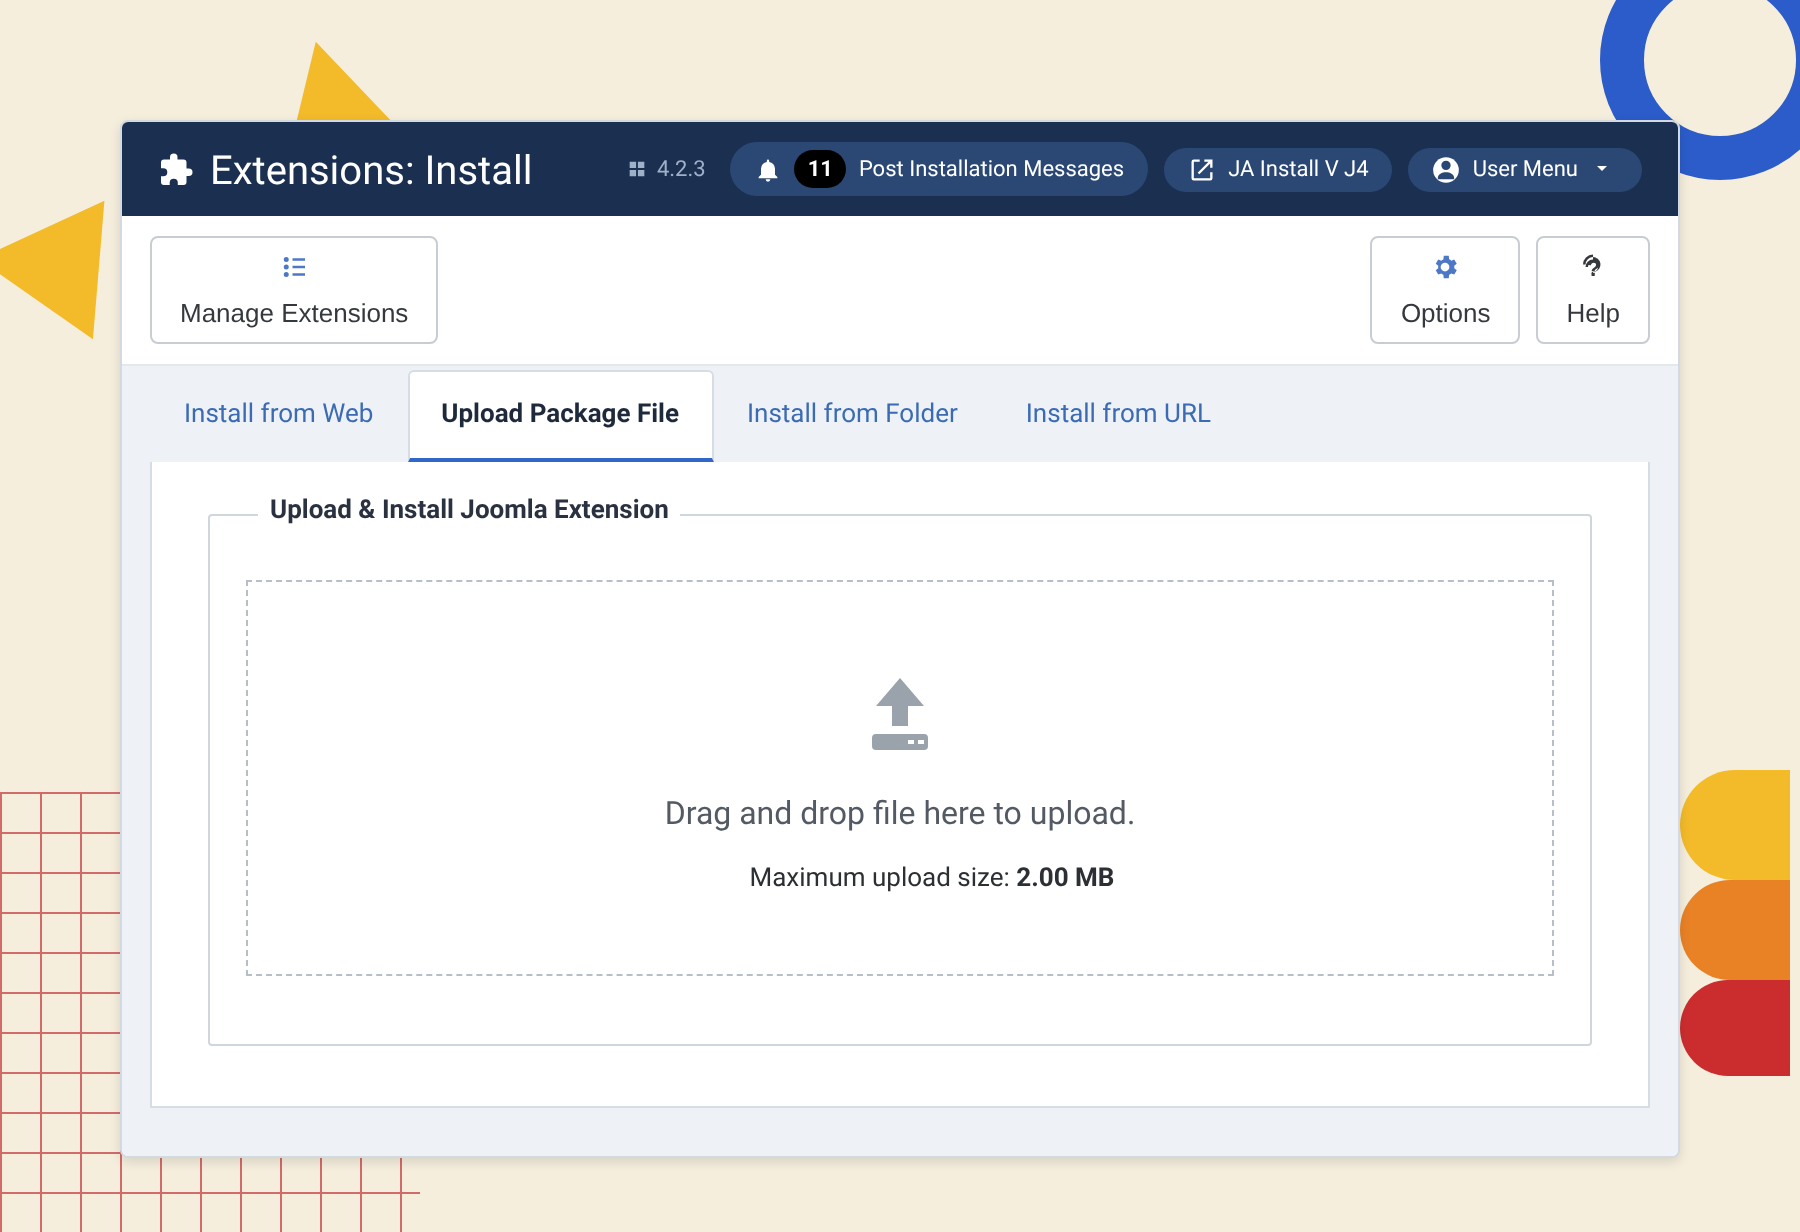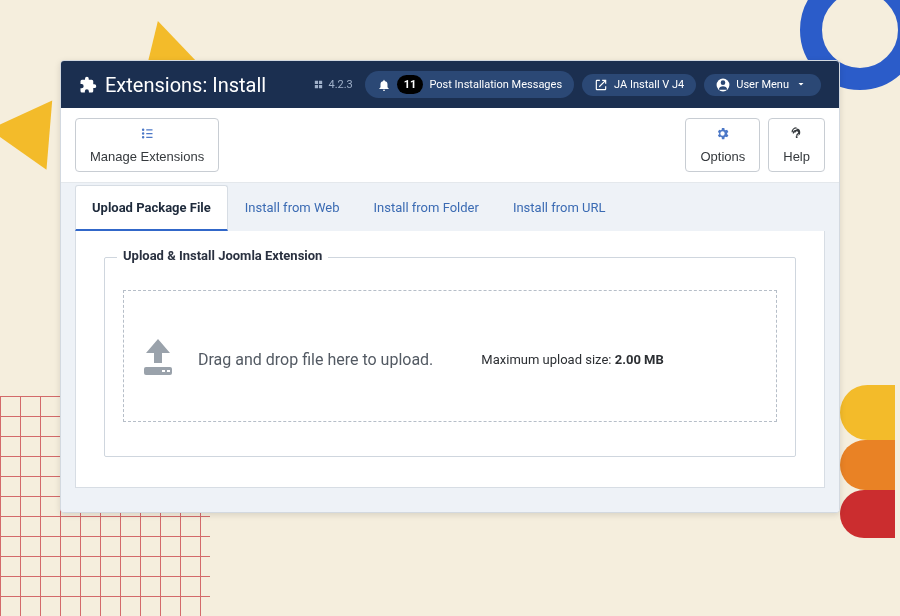--- a/index.html
+++ b/index.html
@@ -182,32 +182,32 @@
   }
   .fieldset {
     border: 1px solid #cfd6de;
     border-radius: 2px;
     padding: 32px 18px 34px 18px;
     position: relative;
   }
   .legend {
     position: absolute;
     top: -10px;
-    left: 12px;
+    left: 24px;
     background: #fff;
     padding: 0 6px;
     font-size: 13px;
     font-weight: 700;
     color: #2a3140;
   }
   .dropzone {
     border: 1px dashed #b6bec8;
     padding: 46px 10px 40px 10px;
     display: flex;
-    flex-direction: row;
+    flex-direction: column;
     align-items: center;
     gap: 16px;
   }
   .upload-icon { color: #939ba4; }
   .drop-text {
     font-size: 16px;
     color: #535a63;
   }
   .browse-btn {
     background: #417c43;
@@ -317,22 +317,22 @@
             <path d="M11 18h2v-2h-2Zm1-16a8 8 0 0 0-8 8h2a6 6 0 1 1 7.3 5.9A2 2 0 0 0 12 18h0v-2a4 4 0 1 0-4-4H6a6 6 0 0 1 6-6Z"></path>
             <text x="7" y="19" font-size="18" font-weight="bold" fill="#35393d">?</text>
           </svg>
       </span>
       <span>Help</span>
     </button>
   </div>
 
   <div class="body">
     <div class="tabs">
+      <div class="tab">Install from Web</div>
       <div class="tab active">Upload Package File</div>
-      <div class="tab">Install from Web</div>
       <div class="tab">Install from Folder</div>
       <div class="tab">Install from URL</div>
     </div>
     <div class="content">
       <div class="fieldset">
         <div class="legend">Upload &amp; Install Joomla Extension</div>
         <div class="dropzone">
           <span class="upload-icon">
             <svg viewBox="0 0 48 40" width="48" height="40" fill="#9aa2ab">
               <path d="M24 2 12 16h8v10h8V16h8Z"></path>

